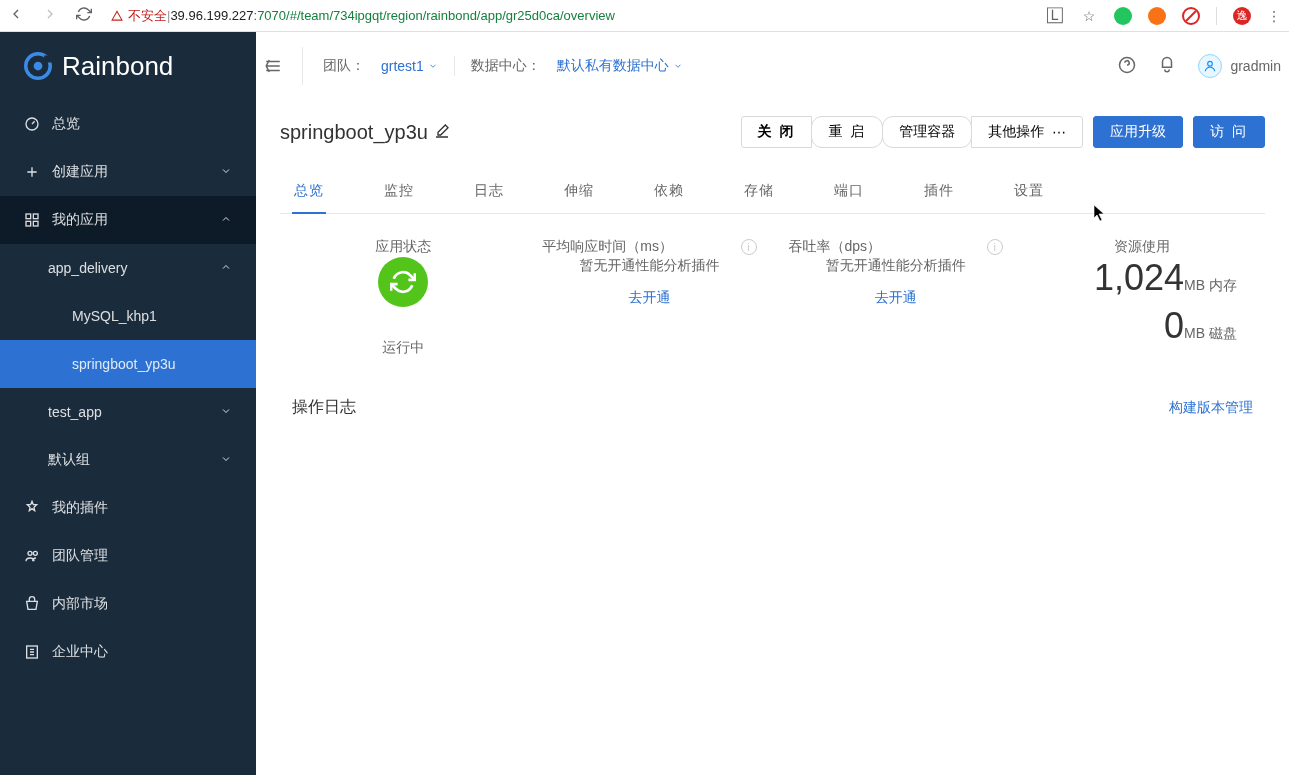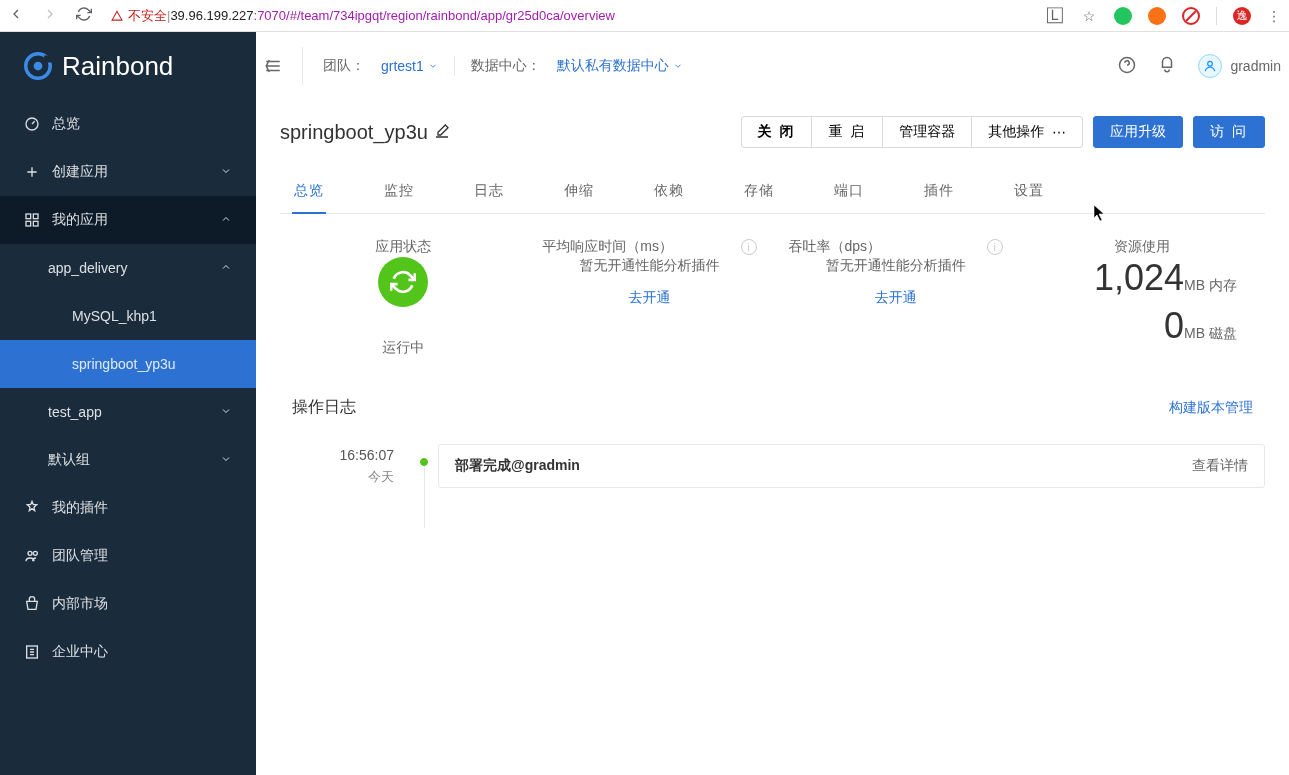--- a/index.html
+++ b/index.html
@@ -6,21 +6,21 @@
 body { font-family: -apple-system, "Helvetica Neue", Arial, sans-serif; font-size: 14px; color: #333; background: #f0f2f5; }
 
 
 .browser-bar { height: 32px; background: #fff; display: flex; align-items: center; padding: 0 8px; gap: 12px; border-bottom: 1px solid #e0e0e0; }
 .browser-nav { display: flex; gap: 18px; align-items: center; color: #5f6368; }
 .browser-nav svg { width: 16px; height: 16px; cursor: pointer; }
 .url-box { flex: 1; display: flex; align-items: center; font-size: 13px; color: #5f6368; padding: 0 6px; }
 .url-box .insecure { color: #c5221f; display: flex; align-items: center; gap: 4px; }
 .url-box .sep { color: #999; }
 .url-box .url-txt { color: #202124; }
-.url-box .url-txt .gray { color: #a21caf; }
+.url-box .url-txt .gray { color: #15803d; }
 .ext-icons { display: flex; gap: 16px; align-items: center; }
 .ext-icons .ico { width: 18px; height: 18px; display: flex; align-items: center; justify-content: center; }
 .circ { width: 18px; height: 18px; border-radius: 50%; display: inline-block; }
 
 
 .app { display: flex; height: calc(100vh - 32px); }
 .sidebar { width: 256px; background: #1a2b3c; color: #fff; display: flex; flex-direction: column; }
 .logo { height: 68px; display: flex; align-items: center; padding: 0 24px; font-size: 26px; font-weight: 500; }
 .logo svg { margin-right: 10px; }
 .nav { flex: 1; overflow-y: auto; }
@@ -47,21 +47,21 @@
 .breadcrumb span { cursor: pointer; }
 .breadcrumb .bc-sep { margin: 0 10px; color: #ccc; }
 
 .title-row { display: flex; align-items: center; margin-bottom: 22px; }
 .title-row h2 { font-size: 20px; font-weight: 500; display: flex; align-items: center; gap: 6px; }
 .title-row .actions { margin-left: auto; display: flex; gap: 10px; }
 .btn { padding: 6px 16px; border: 1px solid #d9d9d9; background: #fff; border-radius: 3px; cursor: pointer; font-size: 14px; height: 32px; display: inline-flex; align-items: center; letter-spacing: 2px; }
 .btn.primary { background: #2d72d2; border-color: #2d72d2; color: #fff; }
 .btn.nospace { letter-spacing: 0; }
 .btn-group { display: inline-flex; }
-.btn-group .btn { border-radius: 0; margin-left: -1px; }
+.btn-group .btn { border-radius: 11px; margin-left: -1px; }
 .btn-group .btn:first-child { border-radius: 3px 0 0 3px; margin-left: 0; font-weight: bold; }
 .btn-group .btn:last-child { border-radius: 0 3px 3px 0; }
 
 .tabs { display: flex; gap: 56px; border-bottom: 1px solid #e8e8e8; margin-bottom: 24px; padding: 0 12px; }
 .tab { padding: 12px 2px; cursor: pointer; color: #666; letter-spacing: 1px; }
 .tab.active { color: #2d72d2; border-bottom: 2px solid #2d72d2; margin-bottom: -1px; }
 
 .stats { display: flex; gap: 0; margin-bottom: 40px; }
 .stat-col { flex: 1; text-align: center; padding: 0 16px; }
 .stat-col .lbl { color: #666; font-size: 14px; margin-bottom: 1px; display: flex; justify-content: center; align-items: center; gap: 8px; }
@@ -352,34 +352,20 @@
             <div class="row"><span class="big">0</span><span class="unit">MB 磁盘</span></div>
           </div>
         </div>
       </div>
 
       <div class="log-section">
         <div class="log-header">
           <h3>操作日志</h3>
           <span class="log-link">构建版本管理</span>
         </div>
-        <div class="log-row">
-          <div class="log-time">
-            <div>16:56:07</div>
-            <div class="date">今天</div>
-          </div>
-          <div class="timeline">
-            <div class="tl-dot"></div>
-            <div class="tl-line"></div>
-          </div>
-          <div class="log-card">
-            <strong>部署完成@gradmin</strong>
-            <span class="log-detail-btn">查看详情</span>
-          </div>
-        </div>
       </div>
     </div>
   </div>
 </div>
 
 <svg class="cursor-ptr" width="14" height="18" viewBox="0 0 14 18">
     <path d="M1 1 L1 14 L4 11 L7 17 L9 16 L6 10 L11 10 Z" fill="#000" stroke="#fff" stroke-width="0.6"></path>
   </svg>
 
 </body></html>

